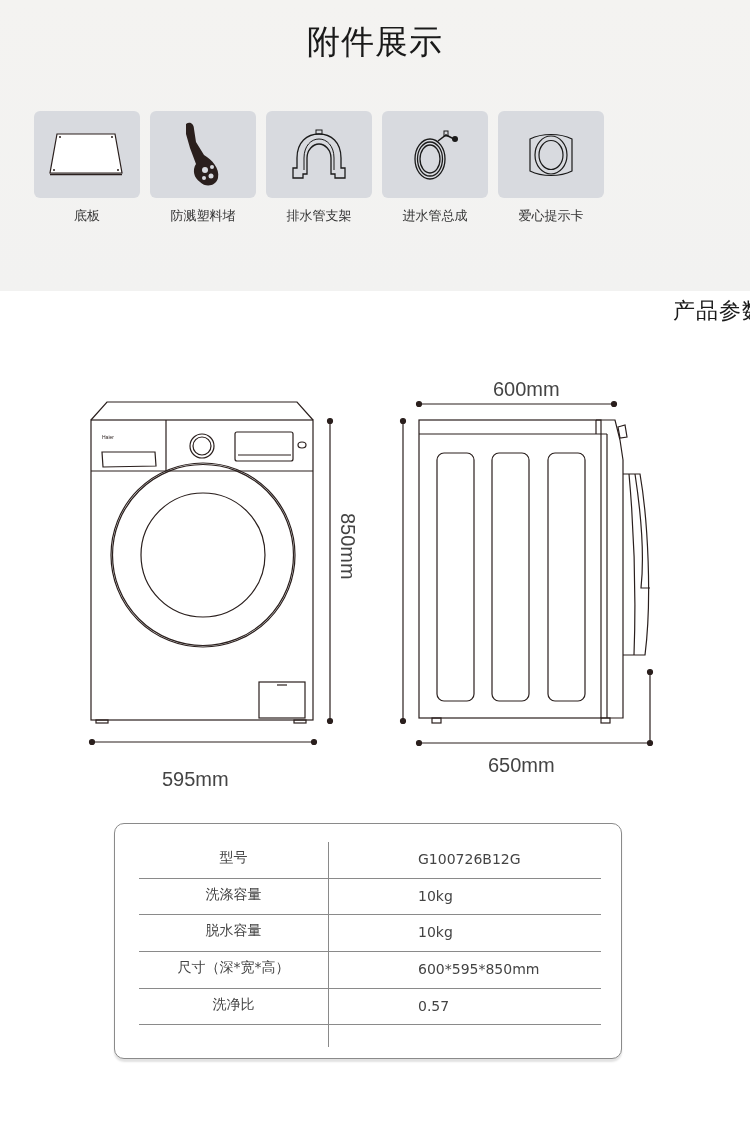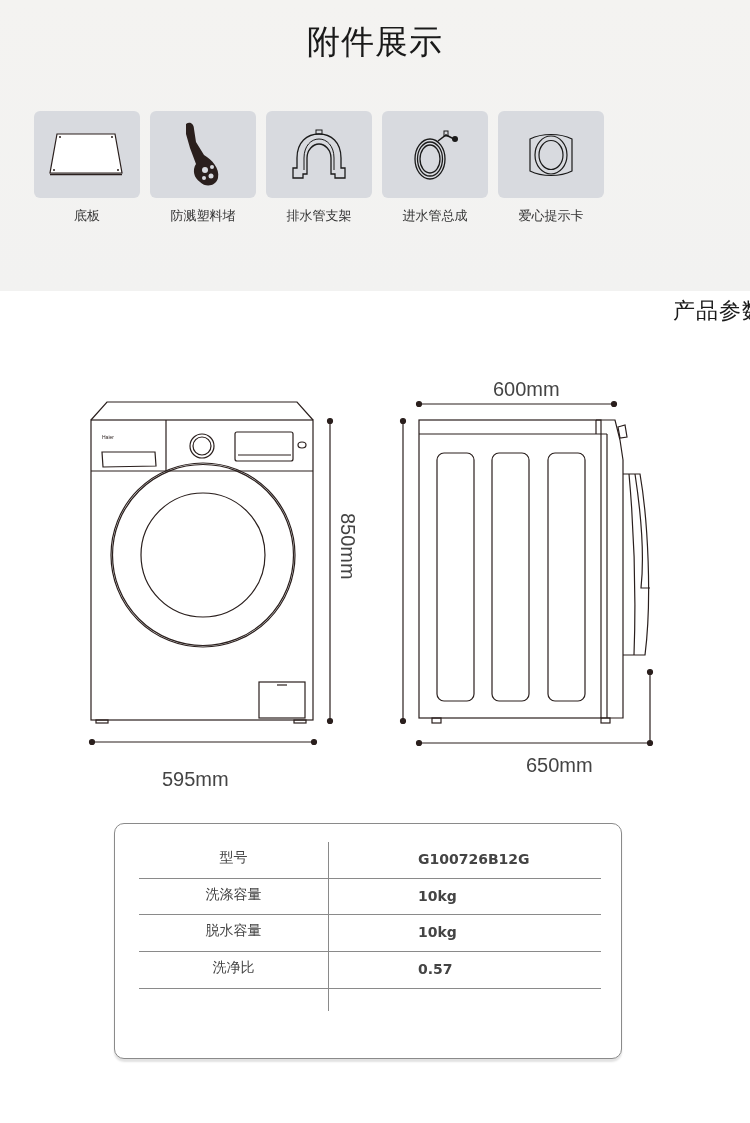--- a/index.html
+++ b/index.html
@@ -25,21 +25,21 @@
 
     .spec-box { position: absolute; left: 114px; top: 823px; width: 508px; height: 236px;
       border: 1px solid #8a8a8a; border-radius: 10px; background: #fff;
       box-shadow: 0 3px 2px #e2e2e2; }
     .spec-table { position: absolute; left: 24px; top: 18px; width: 462px; }
     .spec-row { display: flex; height: 36.7px; border-bottom: 1px solid #8a8a8a; }
     .spec-row:last-child { border-bottom: none; height: 22px; }
     .spec-key { width: 190px; border-right: 1px solid #8a8a8a; text-align: center;
       font-size: 14px; color: #444; line-height: 30px; }
     .spec-val { flex: 1; padding-left: 89px; font-size: 14px; color: #444; line-height: 34px;
-      font-family: "DejaVu Sans", sans-serif; font-weight: bold; }
+      font-family: "DejaVu Sans", sans-serif; }
   </style>
 </head>
 <body>
 
 <section class="acc-section">
   <h1 class="acc-title">附件展示</h1>
   <div class="acc-list">
 
     <div class="acc-item">
       <div class="acc-card">
@@ -182,38 +182,42 @@
       <circle cx="419" cy="743" r="2.5"></circle>
         <circle cx="650" cy="743" r="2.5"></circle>
       <line x1="650" y1="672" x2="650" y2="743"></line>
       <circle cx="650" cy="672" r="2.5"></circle>
     </g>
   </svg>
 
   <div class="dim-label" style="left:493px;top:18px;">600mm</div>
   <div class="dim-label" style="left:310px;top:180px;transform:rotate(90deg);transform-origin:left top;left:359px;top:153px;">850mm</div>
   <div class="dim-label" style="left:162px;top:408px;">595mm</div>
-  <div class="dim-label" style="left:488px;top:394px;margin-left:38px;">650mm</div>
+  <div class="dim-label" style="left:488px;top:394px;">650mm</div>
 </div>
 
 <div class="spec-box">
   <div class="spec-table">
     <div class="spec-row">
       <div class="spec-key">型号</div>
       <div class="spec-val">G100726B12G</div>
     </div>
     <div class="spec-row">
       <div class="spec-key">洗涤容量</div>
       <div class="spec-val">10kg</div>
     </div>
     <div class="spec-row">
       <div class="spec-key">脱水容量</div>
       <div class="spec-val">10kg</div>
     </div>
     <div class="spec-row">
+      <div class="spec-key">尺寸（深*宽*高）</div>
+      <div class="spec-val">600*595*850mm</div>
+    </div>
+    <div class="spec-row">
       <div class="spec-key">洗净比</div>
       <div class="spec-val">0.57</div>
     </div>
     <div class="spec-row">
       <div class="spec-key"></div>
       <div class="spec-val"></div>
     </div>
   </div>
 </div>
 

